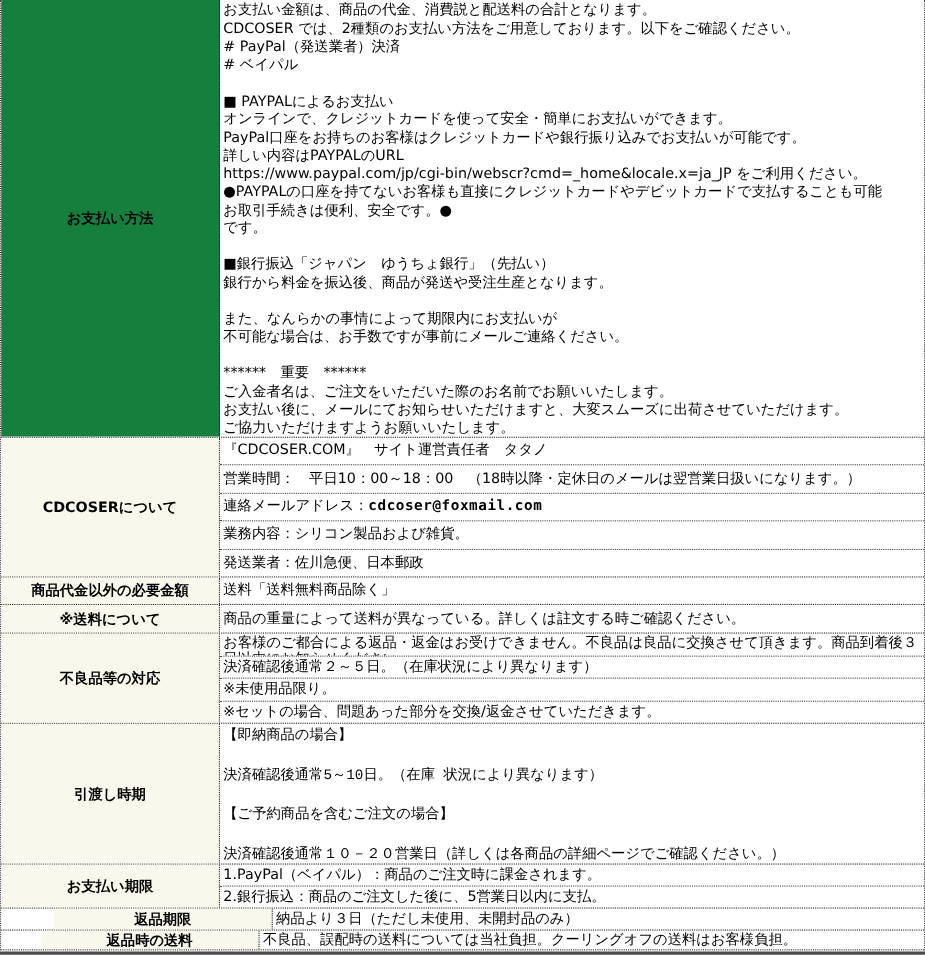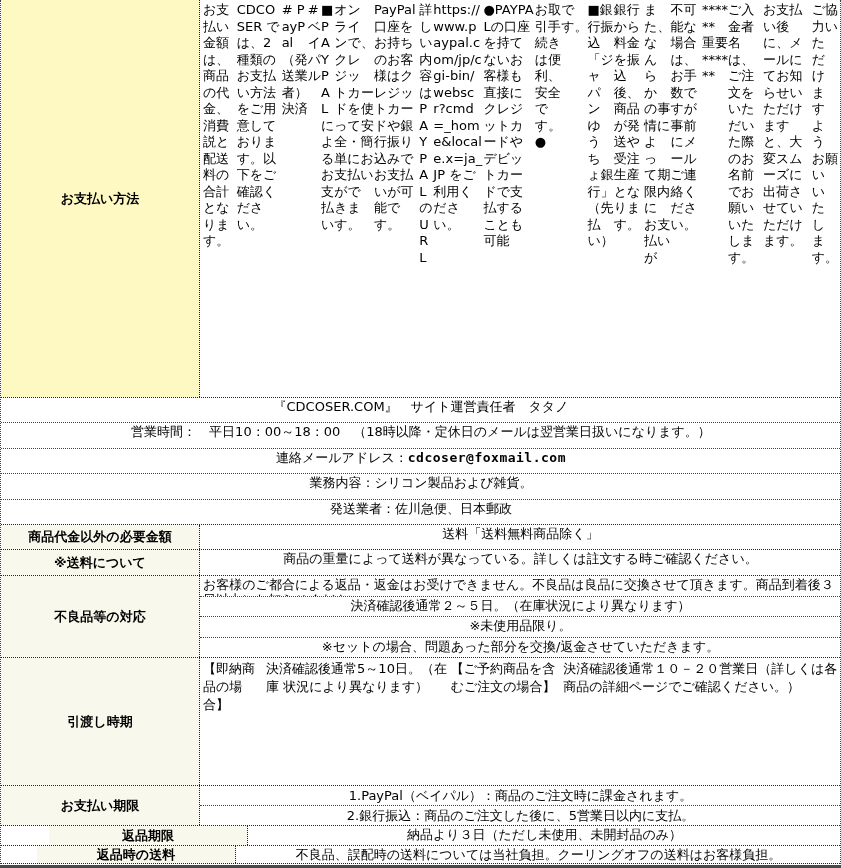--- a/index.html
+++ b/index.html
@@ -27,33 +27,33 @@
     flex: 0 0 199px;
     border-right: 1px dotted #222;
     background: #f9f8ec;
     font-weight: bold;
     display: flex;
     align-items: center;
     justify-content: center;
     text-align: center;
     padding: 0 2px;
   }
-  .row[data-row-id="payment-method"] .row-header { background: #fef9c3; }
+  .row[data-row-id="payment-method"] .row-header { background: #15803d; }
   .row-content {
     flex: 1;
     display: flex;
     flex-direction: column;
     min-width: 0;
   }
   .cell {
     flex: 1;
     border-bottom: 1px dotted #444;
     padding: 1px 2px 1px 3px;
     display: flex;
-    flex-direction: row;
+    flex-direction: column;
     justify-content: center;
     overflow: hidden;
     min-height: 0;
   }
   .cell:last-child { border-bottom: none; }
   .line {
     line-height: var(--lh);
     min-height: var(--lh);
     white-space: normal;
     word-break: break-all;
@@ -64,21 +64,21 @@
     letter-spacing: 0.5px;
   }
   
   .row[data-row-id="payment-method"]   { height: 398px; --lh: 16.5px; }
   .row[data-row-id="payment-method"] .cell { justify-content: flex-start; padding-top: 2px; }
   .row[data-row-id="about-cdcoser"]    { height: 127px; --lh: 16px; }
   .row[data-row-id="extra-fees"]       { height: 25px;  --lh: 16px; }
   .row[data-row-id="shipping-note"]    { height: 26px;  --lh: 16px; }
   .row[data-row-id="defective-items"]  { height: 82px;  --lh: 15px; }
   .row[data-row-id="delivery-time"]    { height: 128px; --lh: 18px; }
-  .row[data-row-id="delivery-time"] .cell { justify-content: center; padding-top: 2px; }
+  .row[data-row-id="delivery-time"] .cell { justify-content: space-between; padding-top: 2px; font-family: Liberation Mono, monospace; }
   .row[data-row-id="payment-deadline"] { height: 40px; justify-content: center;  --lh: 17px; }
   .row[data-row-id="return-deadline"]  { height: 20px; padding-left: 48px;  --lh: 16px; }
   .row[data-row-id="return-shipping"]  { height: 18px; padding-left: 36px;  --lh: 15px; }
   #footer-bar {
     height: 5px;
     width: 841px;
     background: #4a4a4a;
     margin-top: 1px;
   }
 </style>
@@ -111,20 +111,21 @@
           <div class="line">不可能な場合は、お手数ですが事前にメールご連絡ください。</div>
           <div class="line"></div>
           <div class="line">******　重要　******</div>
           <div class="line">ご入金者名は、ご注文をいただいた際のお名前でお願いいたします。</div>
           <div class="line">お支払い後に、メールにてお知らせいただけますと、大変スムーズに出荷させていただけます。</div>
           <div class="line">ご協力いただけますようお願いいたします。</div>
         </div>
       </div>
     </div>
     <div class="row" data-row-id="about-cdcoser">
+      <div class="row-header">CDCOSERについて</div>
       <div class="row-content">
         <div class="cell">
           <div class="line">『CDCOSER.COM』　サイト運営責任者　タタノ</div>
         </div>
         <div class="cell">
           <div class="line">営業時間：　平日10：00～18：00　（18時以降・定休日のメールは翌営業日扱いになります。）</div>
         </div>
         <div class="cell">
           <div class="line"><span>連絡メールアドレス：</span><span class="email">cdcoser@foxmail.com</span></div>
         </div>

